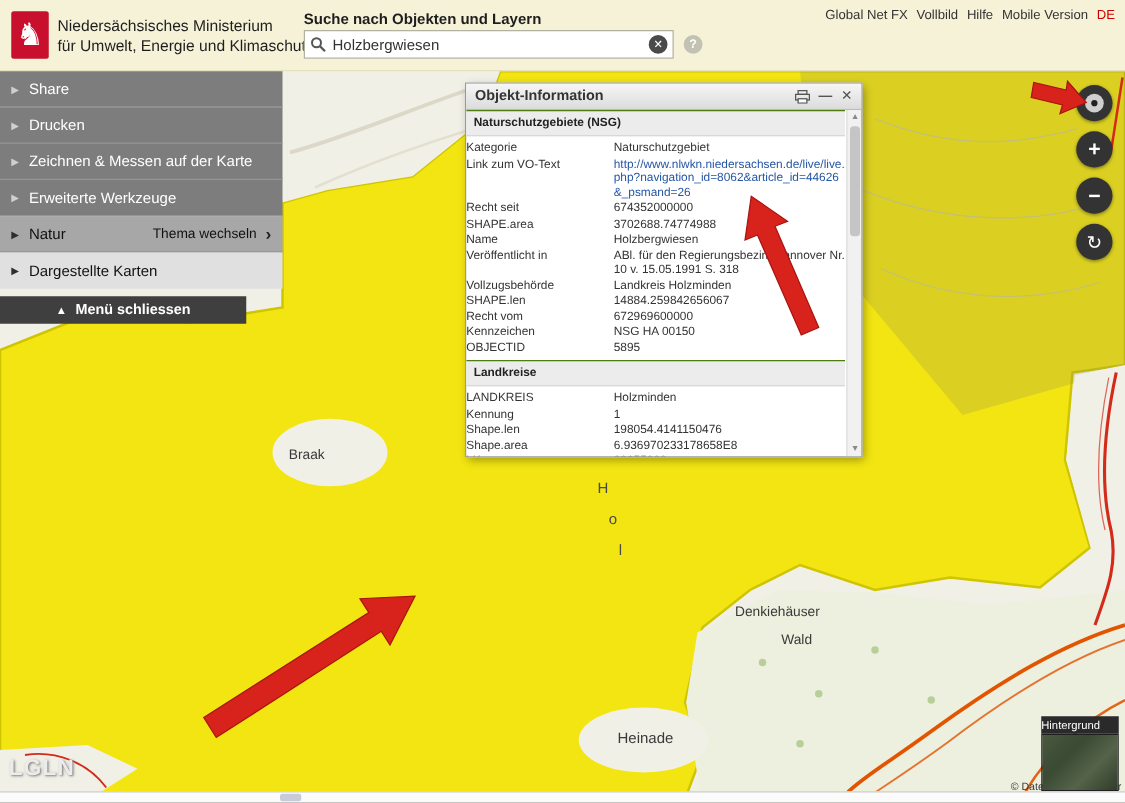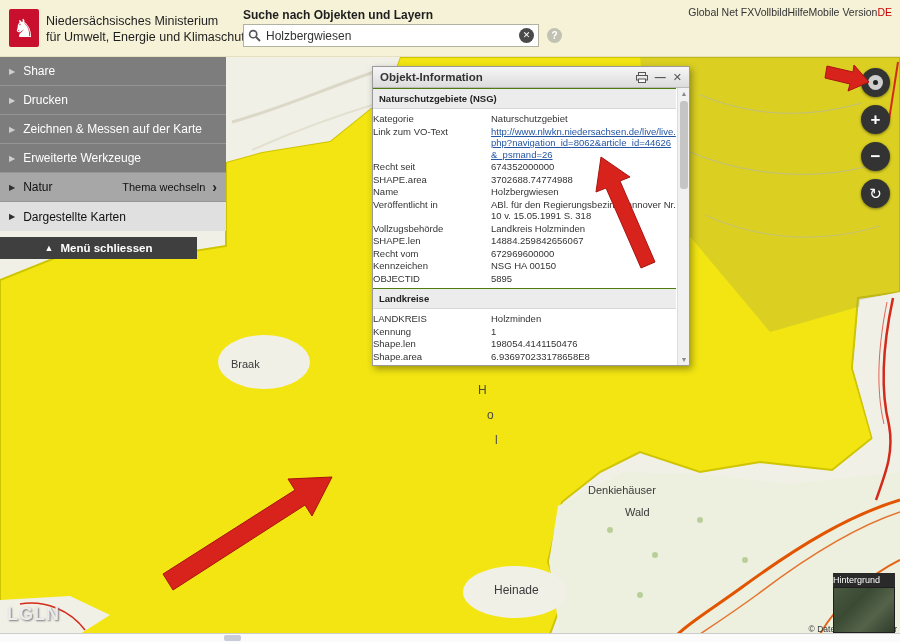--- a/index.html
+++ b/index.html
@@ -22,21 +22,21 @@
   
   .header{position:absolute;left:0;top:0;width:900px;height:57px;background:#f6f2d8;border-bottom:1px solid #e6e0bc;z-index:6}
   .logo{position:absolute;left:9px;top:9px;width:30px;height:38px;background:#c8102e;color:#fff;display:flex;align-items:center;justify-content:center;font-size:25px;border-radius:2px}
   .ministry{position:absolute;left:46px;top:13px;font-size:12.5px;font-weight:normal;color:#1e1e1e;line-height:1.3}
   .search-label{position:absolute;left:243px;top:8px;font-size:12px;font-weight:bold;color:#1e1e1e}
   .search-box{position:absolute;left:243px;top:24px;width:296px;height:23px;background:#fff;border:1px solid #b2b2a0;display:flex;align-items:center;padding:0 4px;gap:5px}
   .mag{flex:none}
   .search-input{flex:1;border:none;outline:none;font-size:12px;color:#333;background:transparent;font-family:"Liberation Sans",sans-serif}
   .clear-btn{flex:none;width:15px;height:15px;border-radius:50%;background:#4a4a4a;color:#fff;font-size:9px;line-height:15px;text-align:center;cursor:pointer}
   .help-btn{position:absolute;left:547px;top:28px;width:15px;height:15px;border-radius:50%;background:#c2c2b2;color:#fff;font-weight:bold;font-size:10px;line-height:15px;text-align:center;cursor:pointer}
-  .top-links{position:absolute;right:8px;top:6px;font-size:10.5px;color:#333;display:flex;gap:0;z-index:7}
+  .top-links{position:absolute;right:8px;top:6px;font-size:10.5px;color:#333;display:flex;gap:7px;z-index:7}
   .top-links span{cursor:pointer}
   .top-links .de{color:#cc0000}
 
   
   .sidebar{position:absolute;left:0;top:57px;width:226px;z-index:6}
   .sb-item{height:29px;background:#7d7d7d;color:#fff;font-size:12px;display:flex;align-items:center;padding:0 9px;gap:8px;border-bottom:1px solid #959595;cursor:pointer}
   .sb-item .tri{color:#cfcfcf;font-size:8px;flex:none}
   .sb-item.natur{background:#a7a7a7;color:#111}
   .sb-item.natur .tri{color:#2e2e2e}
   .thema{margin-left:auto;font-size:11px;display:flex;align-items:center;gap:7px;color:#111}
@@ -51,21 +51,21 @@
   .popup-header{height:21px;background:linear-gradient(#f6f6f6,#dcdcdc);border-bottom:1px solid #bbb;display:flex;align-items:center;padding:0 7px;cursor:move}
   .popup-title{font-size:11.5px;font-weight:bold;color:#333}
   .ph-icons{margin-left:auto;display:flex;gap:7px;align-items:center;color:#555}
   .ph-icons span{cursor:pointer;font-size:11px;line-height:11px}
   .ph-min{font-weight:bold}
   .popup-body{position:relative;height:277px;overflow:hidden;padding-right:13px}
   .sec-h{background:#ececec;border-top:1px solid #4d7c0f;border-bottom:1px solid #d8d8d8;font-size:9.5px;font-weight:bold;color:#222;padding:4px 6px;margin-bottom:3px}
   .kv{display:flex;padding:1px 0 0 0;font-size:9.5px;color:#333;line-height:11.5px}
   .k{width:118px;flex:none}
   .v{flex:1;word-break:break-all}
-  .link{color:#2456a4;text-decoration:underline;cursor:pointer}
+  .link{color:#2456a4;cursor:pointer}
   .vscroll{position:absolute;right:0;top:0;bottom:0;width:12px;background:#f1f1f1;border-left:1px solid #ddd}
   .vthumb{position:absolute;left:1.5px;top:13px;width:8px;height:88px;background:#c5c5c5;border-radius:3px;cursor:pointer}
   .varr{position:absolute;left:0;width:12px;text-align:center;font-size:7px;color:#8a8a8a}
   .varr.up{top:2px}.varr.dn{bottom:2px}
 
   
   .controls{position:absolute;left:861px;top:68px;z-index:9;display:flex;flex-direction:column;gap:8px}
   .ctl{width:29px;height:29px;border-radius:50%;background:#333;color:#fff;display:flex;align-items:center;justify-content:center;font-size:17px;font-weight:bold;cursor:pointer;box-shadow:0 1px 3px rgba(0,0,0,.45)}
   .ctl .disc{width:15px;height:15px;border-radius:50%;background:#cfcfcf;display:flex;align-items:center;justify-content:center}
   .ctl .dot{width:5px;height:5px;border-radius:50%;background:#222}

